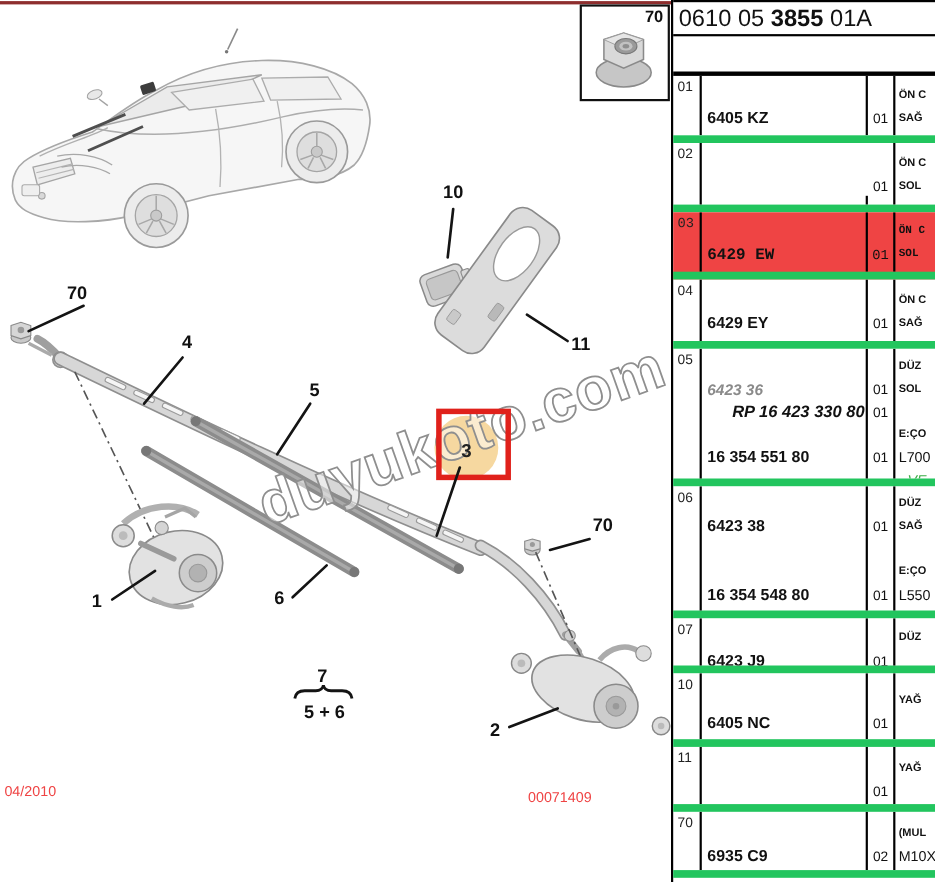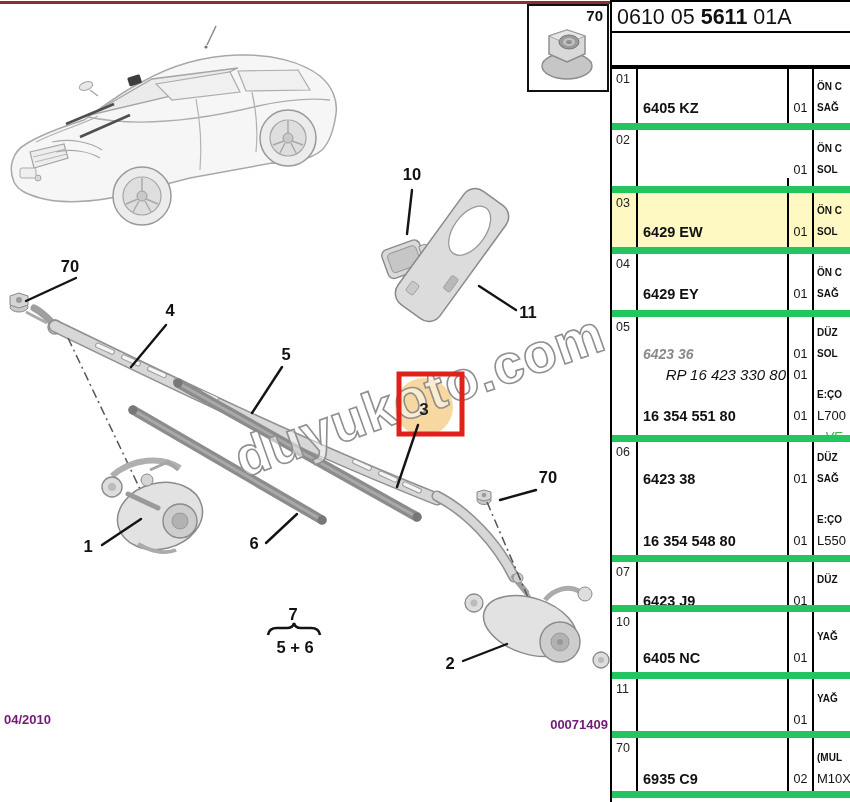--- a/index.html
+++ b/index.html
@@ -3,38 +3,38 @@
 <meta charset="utf-8">
 <style>
   html,body{margin:0;padding:0;background:#fff;font-family:"Liberation Sans",sans-serif;}
   #stage{position:relative;width:850px;height:802px;background:#fff;overflow:hidden;}
   #top-rule{position:absolute;left:0;top:1px;width:850px;height:3px;background:#8e2e2e;z-index:1;}
   #diagram-svg{position:absolute;left:0;top:0;z-index:2;}
   
   #inset-box{position:absolute;left:527px;top:4px;width:82px;height:88px;border:2.5px solid #101010;background:#fff;box-sizing:border-box;z-index:3;}
   #inset-box .lbl{position:absolute;top:1px;right:4px;font-size:15px;font-weight:bold;color:#111;}
   
-  .footer-txt{position:absolute;font-size:13px;font-weight:bold;color:#701a75;z-index:3;}
+  .footer-txt{position:absolute;font-size:13px;font-weight:normal;color:#ef4444;z-index:3;}
   #footer-left{left:4px;top:712px;}
-  #footer-right{left:480px;top:717px;width:128px;text-align:right;}
+  #footer-right{left:480px;top:717px;width:128px;text-align:left;}
   
   #tbl{position:absolute;left:610px;top:0;width:240px;height:802px;background:#fff;border-left:2px solid #000;box-sizing:border-box;z-index:4;}
   #t-title{height:33px;border-top:2.5px solid #000;border-bottom:2px solid #000;box-sizing:border-box;font-size:21.5px;color:#111;padding:3px 0 0 5px;white-space:nowrap;}
   #t-title b{font-weight:bold;}
   #t-empty{height:36px;border-bottom:4px solid #000;box-sizing:border-box;}
   .t-row{display:grid;grid-template-columns:26px 151px 25px auto;border-bottom:7px solid #22c55e;box-sizing:border-box;overflow:hidden;}
-  .t-row.hl{background:#fef9c3;}
+  .t-row.hl{background:#ef4444;font-family:Liberation Mono, monospace;}
   .c-ref{border-right:2px solid #000;font-size:12.5px;color:#222;padding:3px 0 0 4px;box-sizing:border-box;}
   .c-part{border-right:2px solid #000;padding-left:5px;box-sizing:border-box;}
   .c-qty{border-right:2px solid #000;text-align:center;box-sizing:border-box;}
   .c-desc{padding-left:3px;box-sizing:border-box;}
   .ln{height:20.8px;line-height:20.8px;font-size:14.5px;white-space:nowrap;color:#111;}
   .c-part .ln{font-weight:bold;}
   .c-part .ln.ig{font-weight:bold;font-style:italic;color:#8a8a8a;font-size:14px;}
-  .c-part .ln.rp{font-style:italic;font-weight:normal;text-align:right;padding-right:1px;font-size:15px;}
+  .c-part .ln.rp{font-style:italic;font-weight:bold;text-align:right;padding-right:1px;font-size:15px;}
   .c-qty .ln{font-size:12.5px;font-weight:normal;}
   .c-desc .ln{font-size:10px;font-weight:bold;}
   .c-desc .ln.rg{font-weight:normal;font-size:13px;}
   .c-desc .ln.grn{font-weight:normal;font-style:italic;color:#3fae49;font-size:13px;}
 </style>
 </head>
 <body>
 
 <div id="stage">
 
@@ -210,21 +210,21 @@
       <ellipse cx="38" cy="20" rx="10" ry="7" fill="#9a9a9a" stroke="#777" stroke-width="1"></ellipse>
       <ellipse cx="38" cy="20" rx="6" ry="4" fill="#c2c2c2"></ellipse>
       <ellipse cx="38" cy="20" rx="3" ry="2" fill="#8f8f8f"></ellipse>
     </svg>
   </div>
 
   <div id="footer-left" class="footer-txt">04/2010</div>
   <div id="footer-right" class="footer-txt">00071409</div>
 
   <div id="tbl">
-    <div id="t-title"><span>0610 05 </span><b>5611</b><span> 01A</span></div>
+    <div id="t-title"><span>0610 05 </span><b>3855</b><span> 01A</span></div>
     <div id="t-empty"></div>
     <div id="rows">
         <div class="t-row" style="height: 61px;">
           <div class="c-ref">01</div>
           <div class="c-part" style="padding-top: 8px;">
             <div class="ln"></div>
             <div class="ln">6405 KZ</div>
           </div>
           <div class="c-qty" style="padding-top: 8px;">
             <div class="ln"></div>

